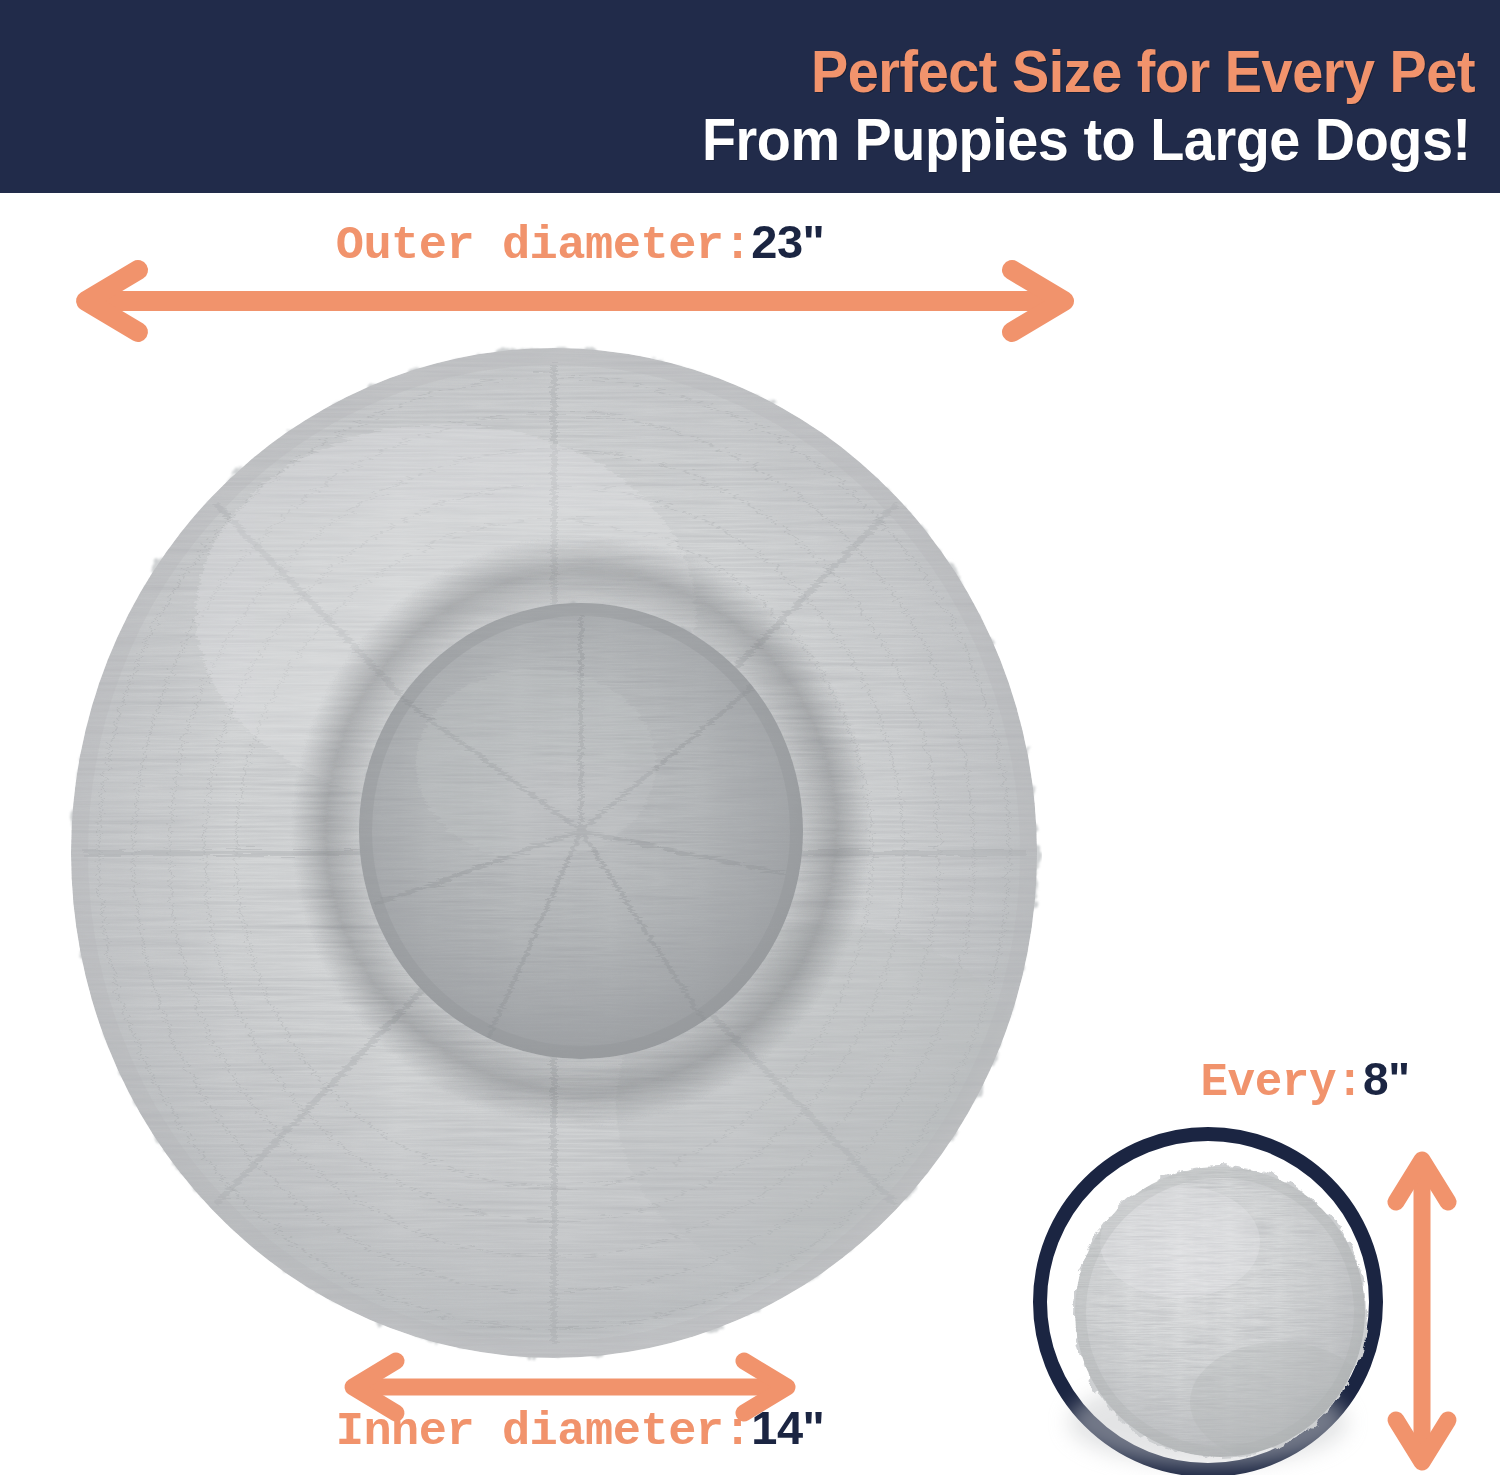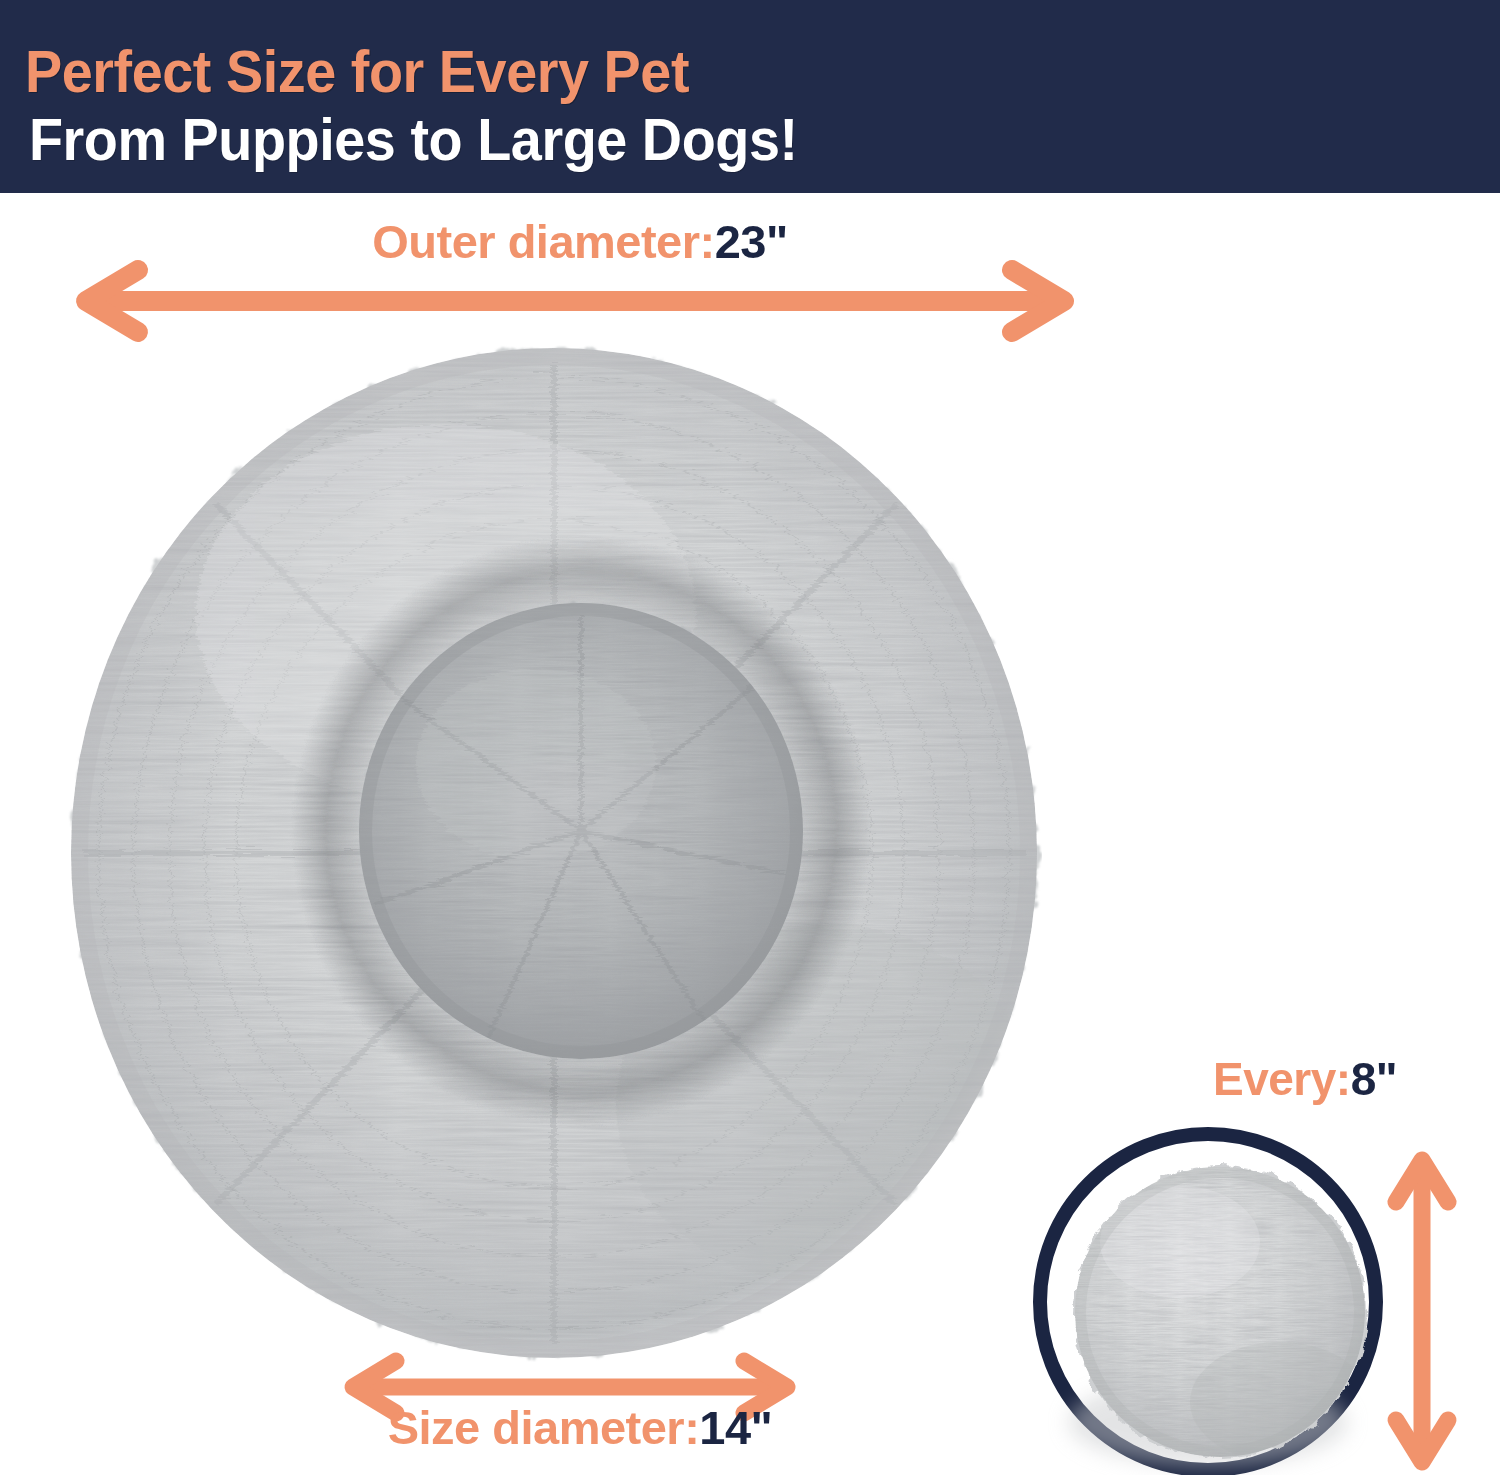--- a/index.html
+++ b/index.html
@@ -18,21 +18,21 @@
 
   
   #header-banner {
     position: absolute;
     left: 0; top: 0;
     width: 1500px;
     height: 193px;
     background: #212B4A;
     display: flex;
     flex-direction: column;
-    align-items: flex-start;
+    align-items: flex-end;
     justify-content: center;
     box-sizing: border-box;
     padding-top: 20px;
   }
   #header-title {
     font-size: 60px;
     font-weight: bold;
     color: #F1936C;
     letter-spacing: -0.5px;
     line-height: 1.0;
@@ -54,20 +54,21 @@
 
   
   .measure-label {
     position: absolute;
     white-space: nowrap;
     font-weight: bold;
     letter-spacing: -0.5px;
   }
   .measure-label .lab {
     color: #F1936C;
+    font-family: Liberation Mono, monospace;
   }
   .measure-label .val {
     color: #1B2542;
   }
 
   #outer-diameter-label {
     left: 0; top: 214px;
     width: 1160px;
     text-align: center;
     font-size: 47px;
@@ -262,21 +263,21 @@
 
 <svg class="arrow-svg" id="inner-diameter-arrow" width="460" height="62" viewBox="0 0 460 62">
   <g fill="none" stroke="#F1936C" stroke-width="17" stroke-linecap="round" stroke-linejoin="round">
     <line x1="18" y1="31" x2="442" y2="31"></line>
     <polyline points="56,5 13,31 56,57"></polyline>
     <polyline points="404,5 447,31 404,57"></polyline>
   </g>
 </svg>
 
 <div class="measure-label" id="inner-diameter-label">
-  <span class="lab">Size diameter:</span><span class="val">14"</span>
+  <span class="lab">Inner diameter:</span><span class="val">14"</span>
 </div>
 
 <div class="measure-label" id="height-label">
   <span class="lab">Every:</span><span class="val">8"</span>
 </div>
 
 <div id="height-inset">
   <svg viewBox="0 0 360 360">
     <defs>
       <radialGradient id="sideGrad" cx="40%" cy="34%" r="72%">

